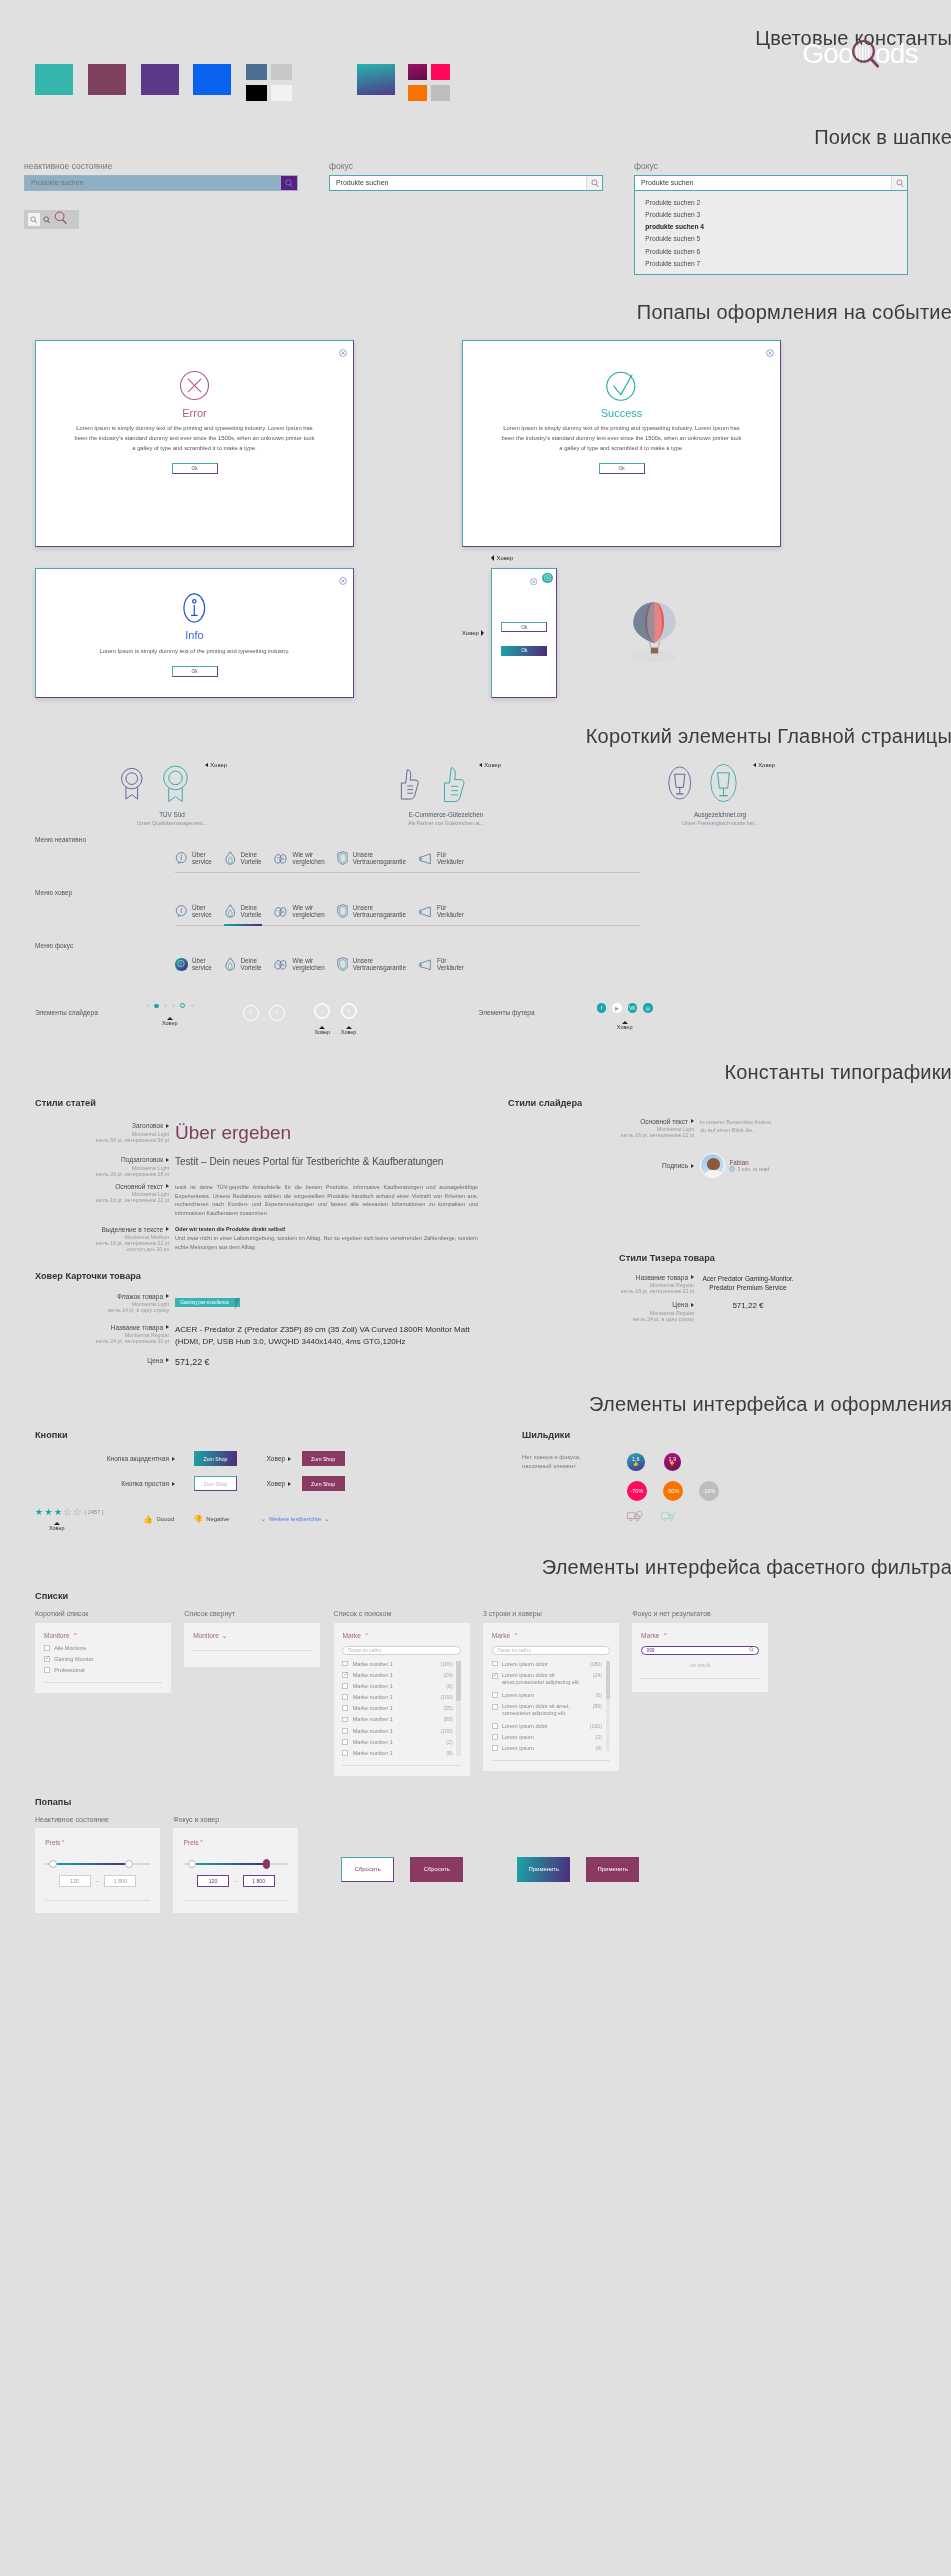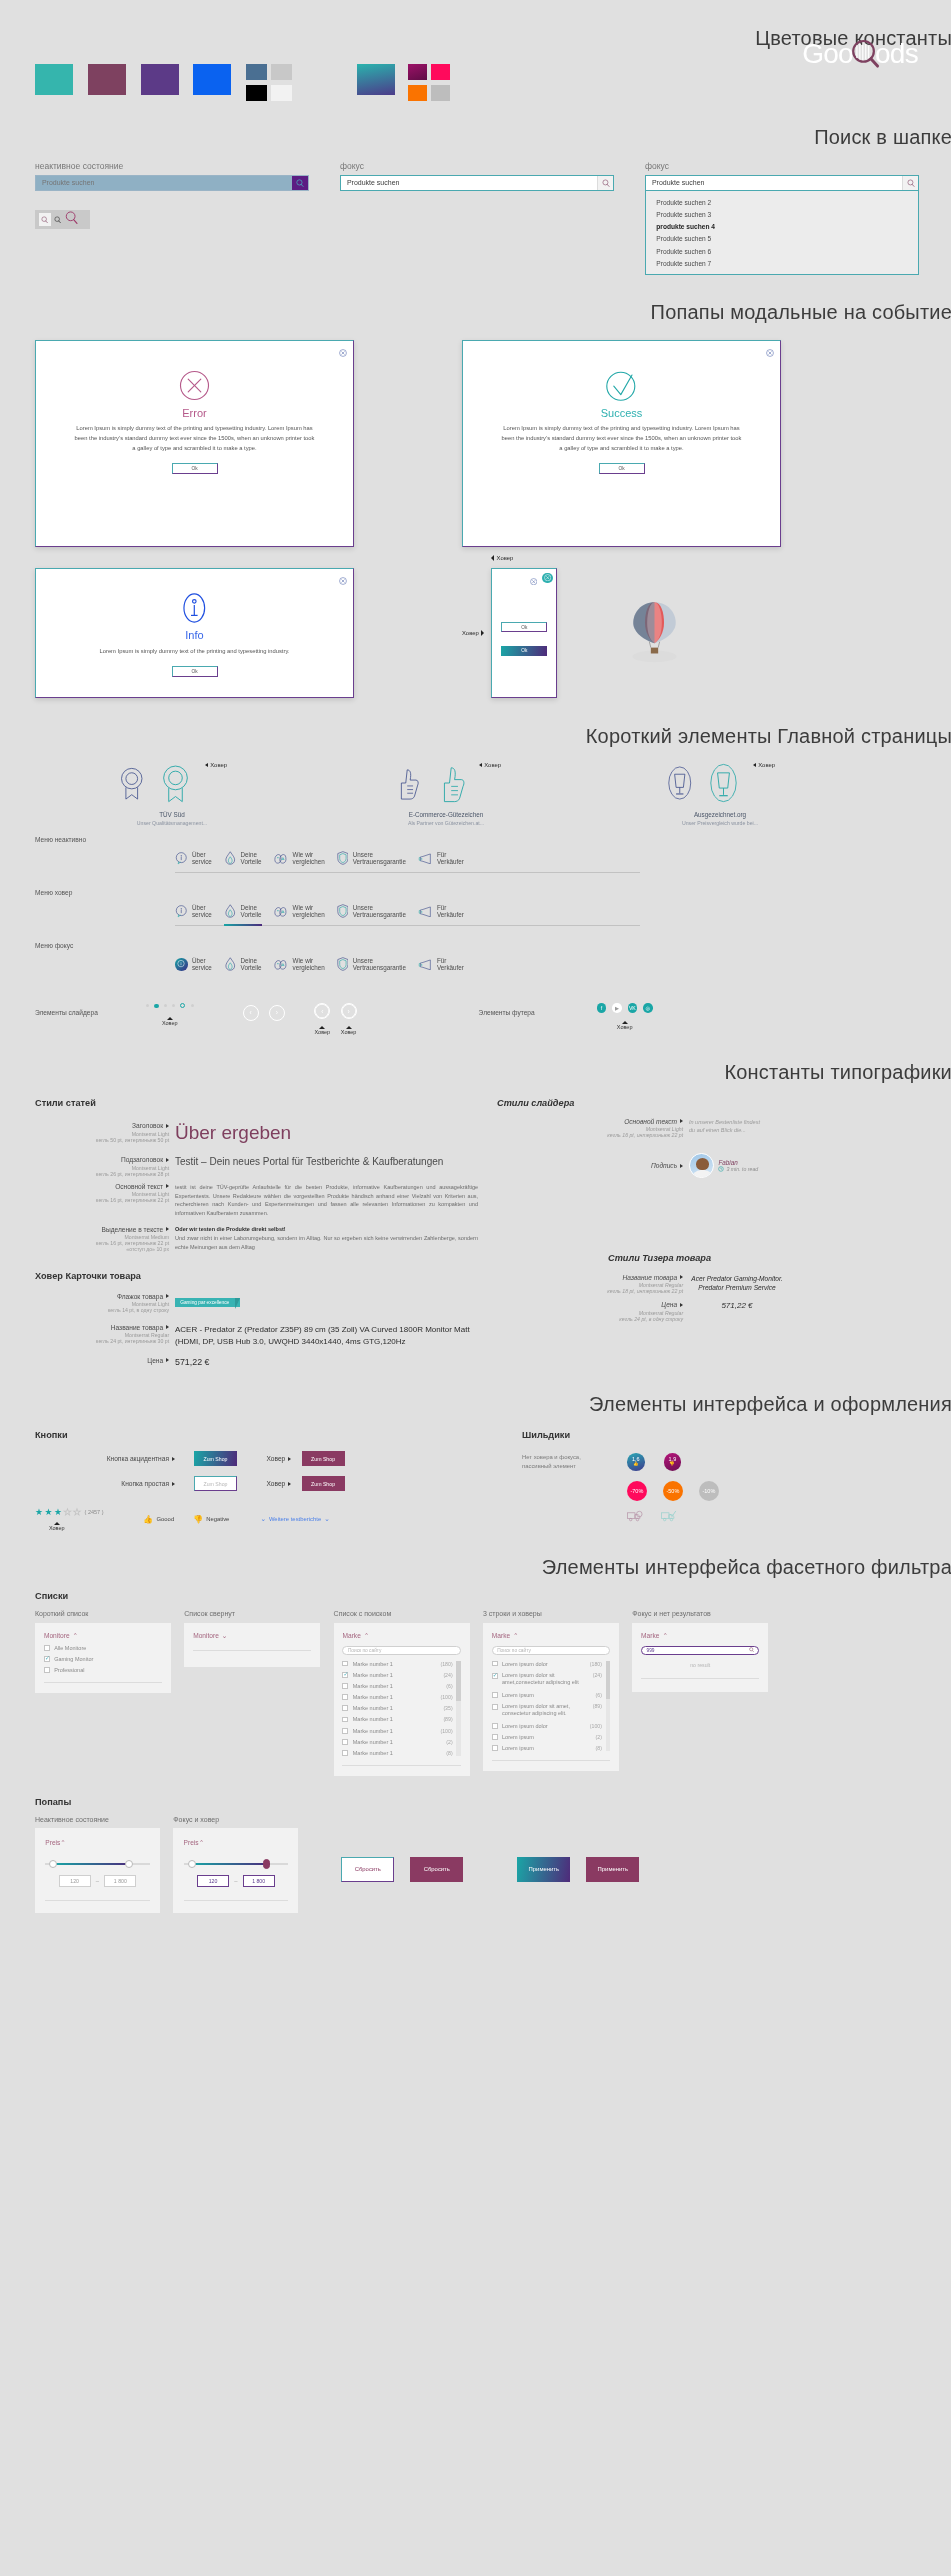--- a/index.html
+++ b/index.html
@@ -33,21 +33,21 @@
 
   .logo-wrap {
     position: absolute; right: 34px; top: 38px;
     font-size: 28px; font-weight: 300; color: #fff; letter-spacing: -0.7px;
     display: flex; align-items: center;
   }
   .logo-q { position: relative; display:inline-block; width: 22px; }
   .logo-q svg { position: absolute; top: -16px; left: -2.2px; }
 
   
-  #search { padding: 25px 0 0 35px; }
+  #search { padding: 25px 0 0 24px; }
   .search-grid { display: flex; margin-top: 11.8px; gap: 0; }
   .search-col { width: 274px; }
   .search-col + .search-col { margin-left: 31px; }
   .search-inactive {
     display: flex; height: 16px; margin-top: 4.4px;
     border: 0.7px solid #9ab4c6; background: #8fb0c4;
   }
   .search-inactive input {
     flex: 1; border: 0; outline: none; background: transparent;
     font-size: 7px; color: #e9eff3; padding-left: 5.9px;
@@ -132,21 +132,21 @@
   .arrow-c.hv { border-color:#fff; box-shadow: 0 0 0 0.7px #fff inset;}
   .soc { width:9.6px;height:9.6px;border-radius:50%;background:#1aa6a6;display:flex;align-items:center;justify-content:center;color:#fff;font-size:5.2px;}
   .soc.w { background:#fff; color:#9a9a9a;}
   .hovmark { display:flex;flex-direction:column;align-items:center;font-size:5.5px;color:#333;}
   .tri-up { width:0;height:0;border-left:3px solid transparent;border-right:3px solid transparent;border-bottom:3.7px solid #222;}
 
   
   #typo { padding: 26.6px 0 0 35px; }
   .ty-cols { display:flex; margin-top: 13.3px;}
   .ty-col { width: 443px; }
-  .ty-col.right { margin-left: 19px; font-style: italic; }
+  .ty-col.right { margin-left: 30px; }
   .ty-row { display:flex; margin-top: 11.8px; }
   .ty-meta { width: 140px; text-align: right; padding-right: 5.9px;}
   .ty-meta .nm { font-size: 6.6px; color: #4a4a4a; display:flex;justify-content:flex-end;align-items:center;gap:3px;}
   .ty-meta .ft { font-size: 5.2px; color: #9a9a9a; margin-top: 1.5px;}
   .ty-meta .sz { font-size: 5.2px; color: #9a9a9a; }
   .tri-r { width:0;height:0;border-top:2.6px solid transparent;border-bottom:2.6px solid transparent;border-left:3.7px solid #333;}
   .ty-sample { flex: 1; }
   .h1-sample { font-size: 19px; font-weight: 300; color: #7e3f5e; }
   .h2-sample { font-size: 10px; font-weight: 300; color: #4a4a4a; line-height: 1.25;}
   .body-sample { font-size: 5.5px; color: #6b6b6b; line-height: 1.62; text-align: justify; margin-top: 4.4px;}
@@ -331,21 +331,21 @@
           <li class="bold">produkte suchen 4</li>
           <li>Produkte suchen 5</li>
           <li>Produkte suchen 6</li>
           <li>Produkte suchen 7</li>
         </ul>
       </div>
     </div>
   </section>
 
   <section id="modals">
-    <h2 class="sec-title">Попапы модальные на событие</h2>
+    <h2 class="sec-title">Попапы оформления на событие</h2>
 
     <div class="modal-grid">
       <div style="display:flex;gap:108px;">
 
         <div class="modal" style="width:319px;height:207px;padding-top:26.6px;">
           <span class="modal-close">
             <svg width="8" height="8" viewBox="0 0 14 14">
                 <circle cx="7" cy="7" r="6" fill="none" stroke="#5a6fae" stroke-width="1"></circle>
                 <line x1="4.3" y1="4.3" x2="9.7" y2="9.7" stroke="#5a6fae" stroke-width="1"></line>
                 <line x1="9.7" y1="4.3" x2="4.3" y2="9.7" stroke="#5a6fae" stroke-width="1"></line>

